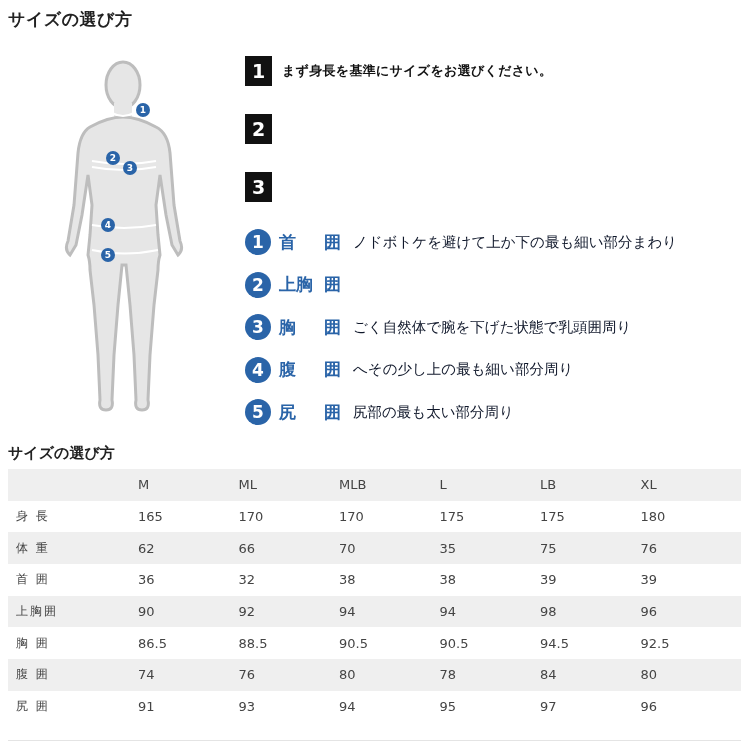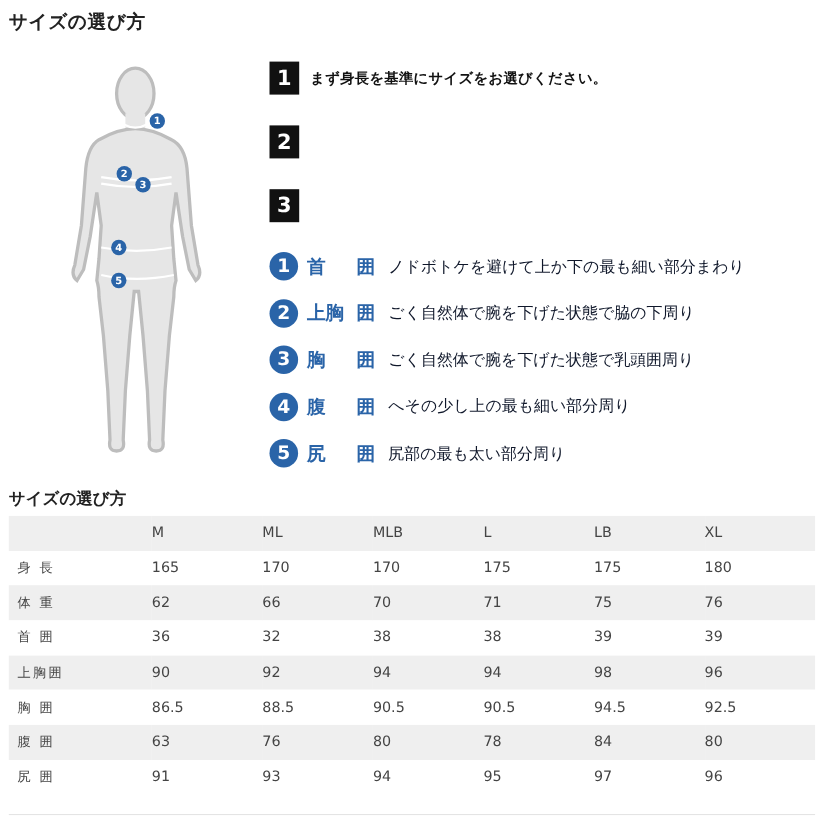--- a/index.html
+++ b/index.html
@@ -91,21 +91,20 @@
         <span>囲</span>
       </div>
     <div class="m-desc">ノドボトケを避けて上か下の最も細い部分まわり</div>
   </div>
   <div class="measure">
     <div class="m-circle">2</div>
     <div class="m-name">
         <span>上胸</span>
         <span>囲</span>
       </div>
-    <div class="m-desc">ごく自然体で腕を下げた状態で脇の下周り</div>
   </div>
   <div class="measure">
     <div class="m-circle">3</div>
     <div class="m-name">
         <span>胸</span>
         <span>囲</span>
       </div>
     <div class="m-desc">ごく自然体で腕を下げた状態で乳頭囲周り</div>
   </div>
   <div class="measure">
@@ -146,21 +145,21 @@
     <td>170</td>
     <td>175</td>
     <td>175</td>
     <td>180</td>
   </tr>
   <tr>
     <td class="rowlabel">体 重</td>
     <td>62</td>
     <td>66</td>
     <td>70</td>
-    <td>71</td>
+    <td>35</td>
     <td>75</td>
     <td>76</td>
   </tr>
   <tr>
     <td class="rowlabel">首 囲</td>
     <td>36</td>
     <td>32</td>
     <td>38</td>
     <td>38</td>
     <td>39</td>
@@ -179,21 +178,21 @@
     <td class="rowlabel">胸 囲</td>
     <td>86.5</td>
     <td>88.5</td>
     <td>90.5</td>
     <td>90.5</td>
     <td>94.5</td>
     <td>92.5</td>
   </tr>
   <tr>
     <td class="rowlabel">腹 囲</td>
-    <td>63</td>
+    <td>74</td>
     <td>76</td>
     <td>80</td>
     <td>78</td>
     <td>84</td>
     <td>80</td>
   </tr>
   <tr>
     <td class="rowlabel">尻 囲</td>
     <td>91</td>
     <td>93</td>

